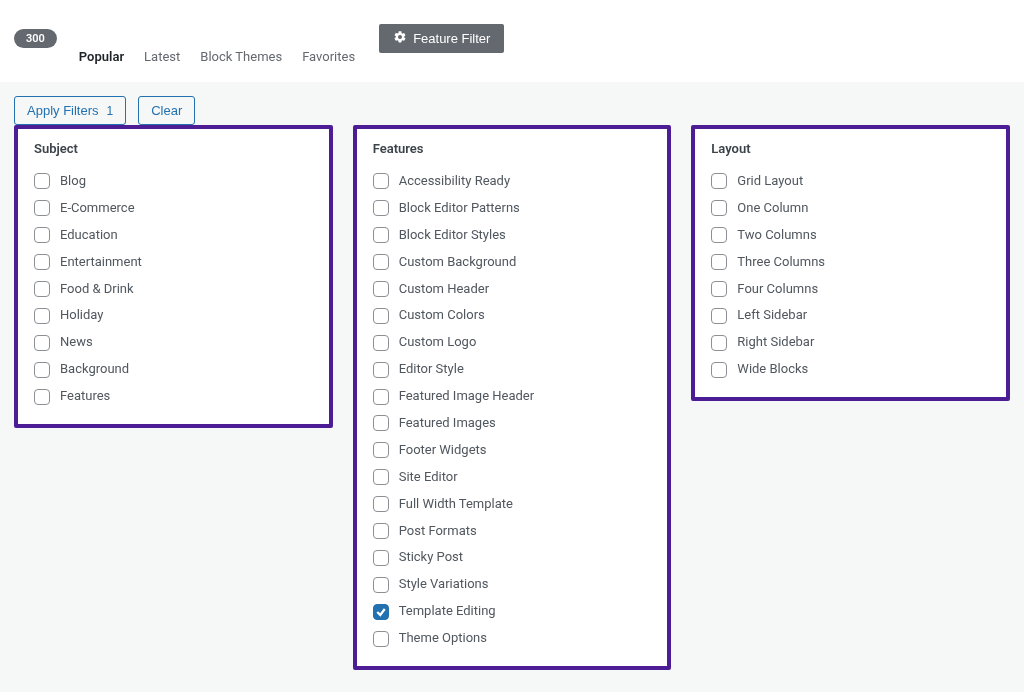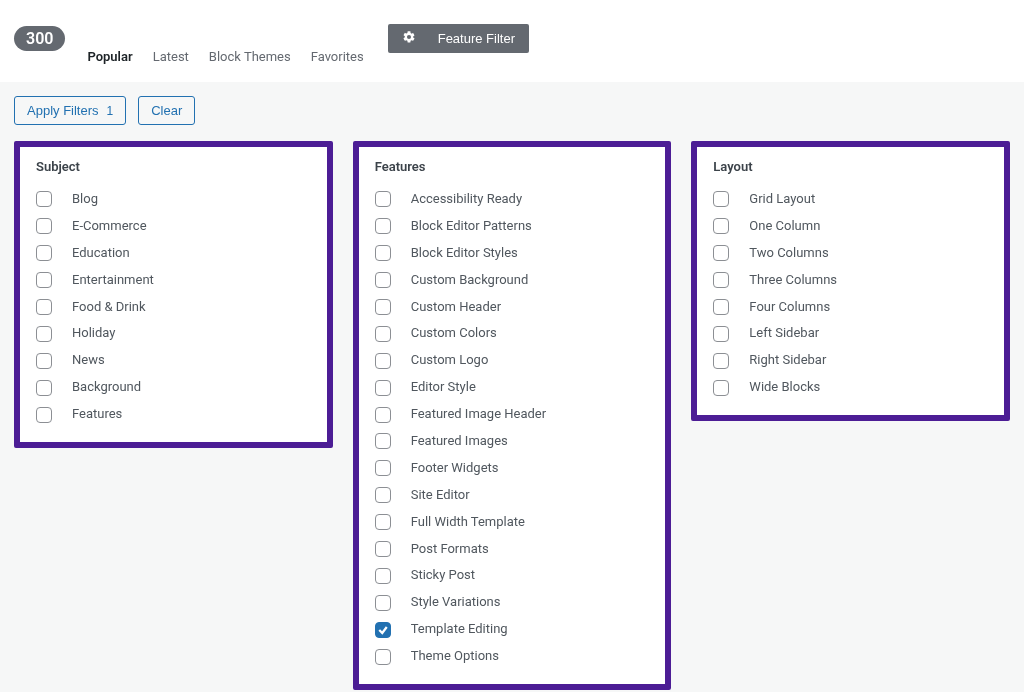--- a/index.html
+++ b/index.html
@@ -15,57 +15,56 @@
     display: flex;
     align-items: center;
     gap: 6px;
     padding: 8px 14px 14px 14px;
     background: #fff;
   }
   .count-badge {
     background: #646970;
     color: #fff;
     font-weight: 600;
-    font-size: 16px;
+    font-size: 11px;
     padding: 3px 12px;
     border-radius: 30px;
     margin-right: 6px;
   }
   .tab-link {
     color: #646970;
     padding: 4px 10px;
     cursor: pointer;
     font-size: 13px;
   }
   .tab-link.active {
     color: #1d2327;
     font-weight: 600;
   }
   .feature-filter-btn {
     display: inline-flex;
     align-items: center;
-    gap: 22px;
+    gap: 6px;
     background: #646970;
     color: #fff;
     border: none;
     border-radius: 2px;
     padding: 6px 14px;
     font-size: 13px;
     cursor: pointer;
     margin-left: 8px;
   }
   .feature-filter-btn svg { width: 14px; height: 14px; fill: #fff; }
   .filter-panel {
     background: #f6f7f7;
     padding: 14px 14px 24px 14px;
   }
   .action-row {
     display: flex;
     gap: 12px;
-    margin-bottom: 16px;
   }
   .btn-outline {
     background: #f6f7f7;
     border: 1px solid #2271b1;
     color: #2271b1;
     border-radius: 3px;
     padding: 6px 12px;
     font-size: 13px;
     cursor: pointer;
     display: inline-flex;
@@ -76,35 +75,35 @@
     color: #2271b1;
     font-size: 12px;
   }
   .columns {
     display: flex;
     gap: 20px;
     align-items: flex-start;
   }
   .col {
     background: #fff;
-    border: 6px solid #4c1d95;
+    border: 4px solid #4c1d95;
     border-radius: 2px;
     padding: 12px 16px 14px 16px;
     flex: 1;
   }
   .col h4 {
     margin: 0 0 12px 0;
     font-size: 13px;
     font-weight: 600;
     color: #3c434a;
   }
   .check-row {
     display: flex;
     align-items: center;
-    gap: 20px;
+    gap: 10px;
     padding: 5px 0;
     cursor: pointer;
     color: #50575e;
     font-size: 13px;
     line-height: 1.3;
   }
   .cb {
     width: 16px;
     height: 16px;
     border: 1px solid #8c8f94;

